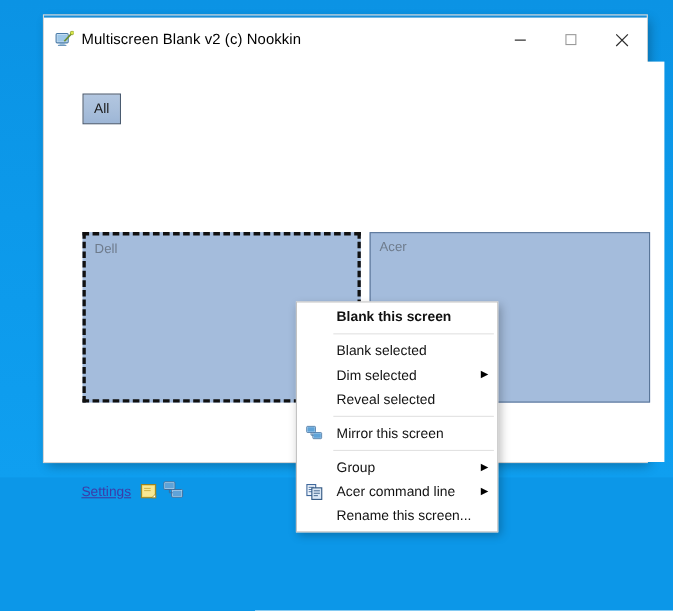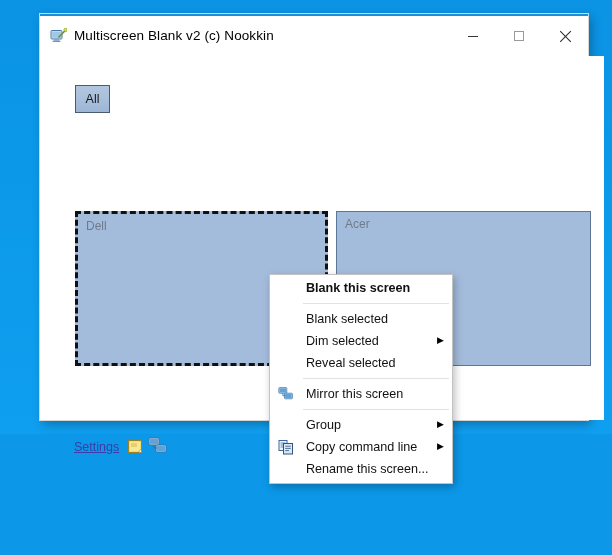--- a/index.html
+++ b/index.html
@@ -288,17 +288,17 @@
       <div class="menu-item"><span>Group</span><span class="submenu-arrow">▶</span></div>
       <div class="menu-item"><span class="menu-icon"><svg width="16" height="16" viewBox="0 0 16 16">
             <rect x="1" y="1.5" width="8" height="10" fill="#eef4fb" stroke="#40689c" stroke-width="1"></rect>
             <line x1="2.6" y1="4" x2="7.4" y2="4" stroke="#40689c" stroke-width="0.8"></line>
             <line x1="2.6" y1="6" x2="7.4" y2="6" stroke="#40689c" stroke-width="0.8"></line>
             <line x1="2.6" y1="8" x2="6" y2="8" stroke="#40689c" stroke-width="0.8"></line>
             <rect x="5.5" y="4.5" width="9" height="10.5" fill="#dbe8f6" stroke="#2f5580" stroke-width="1"></rect>
             <line x1="7.2" y1="7.2" x2="12.8" y2="7.2" stroke="#2f5580" stroke-width="0.8"></line>
             <line x1="7.2" y1="9.4" x2="12.8" y2="9.4" stroke="#2f5580" stroke-width="0.8"></line>
             <line x1="7.2" y1="11.6" x2="11" y2="11.6" stroke="#2f5580" stroke-width="0.8"></line>
-          </svg></span><span>Copy command line</span><span class="submenu-arrow">▶</span></div>
+          </svg></span><span>Acer command line</span><span class="submenu-arrow">▶</span></div>
       <div class="menu-item"><span>Rename this screen...</span></div>
     </div>
 
 </div>
 
 </body></html>

